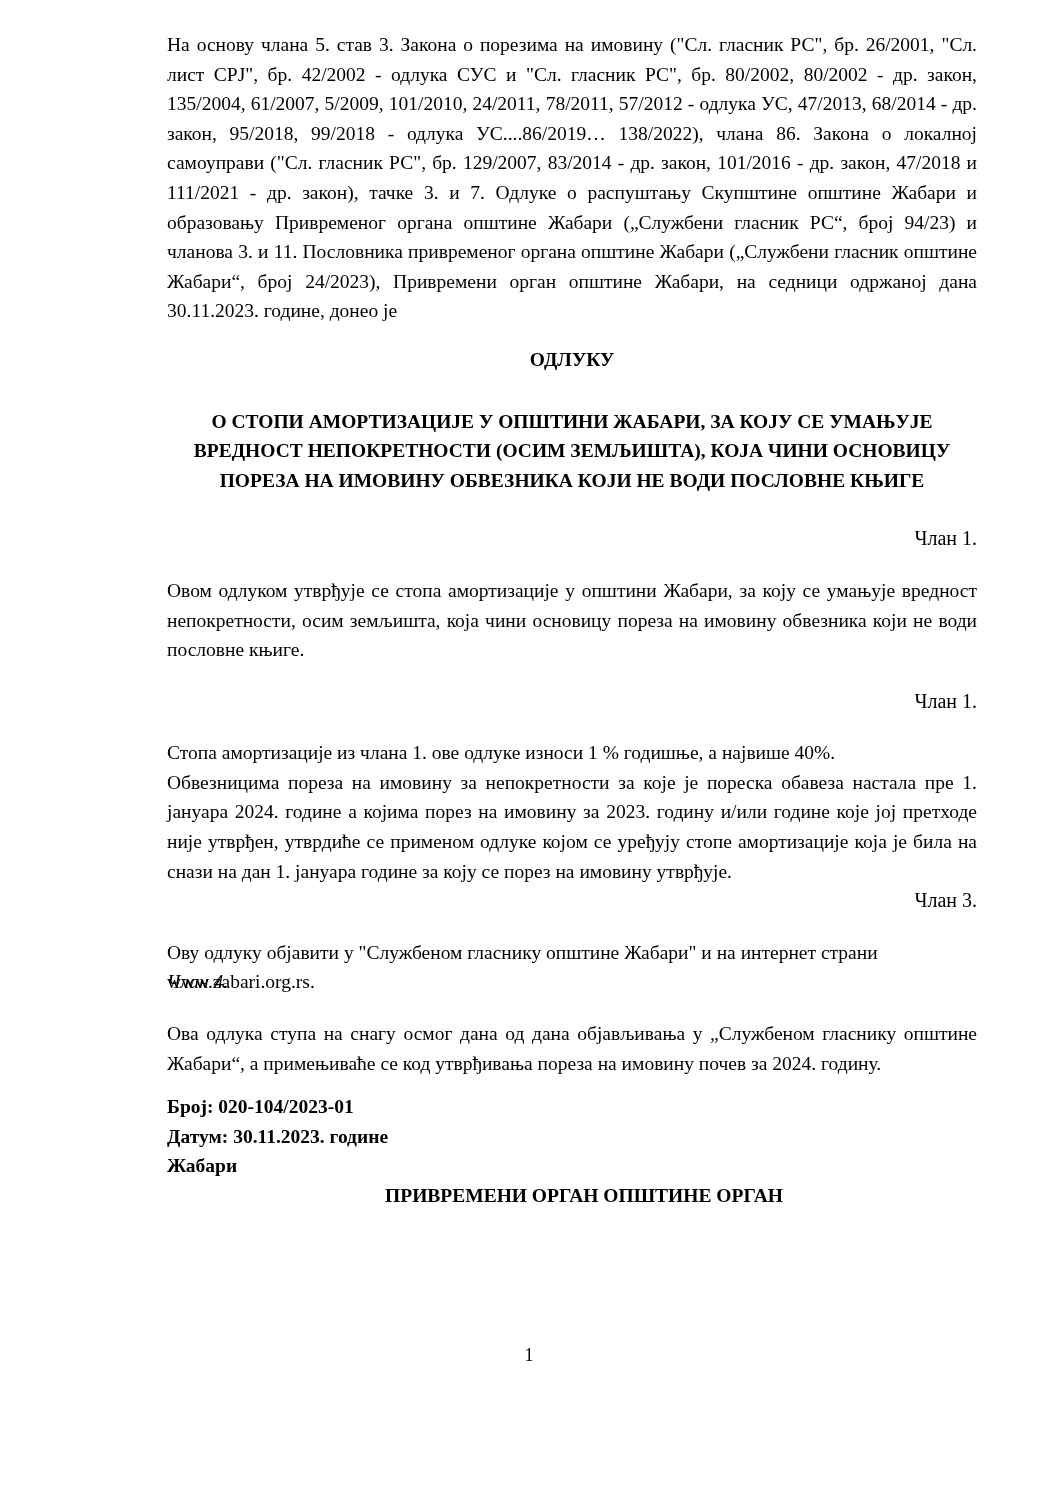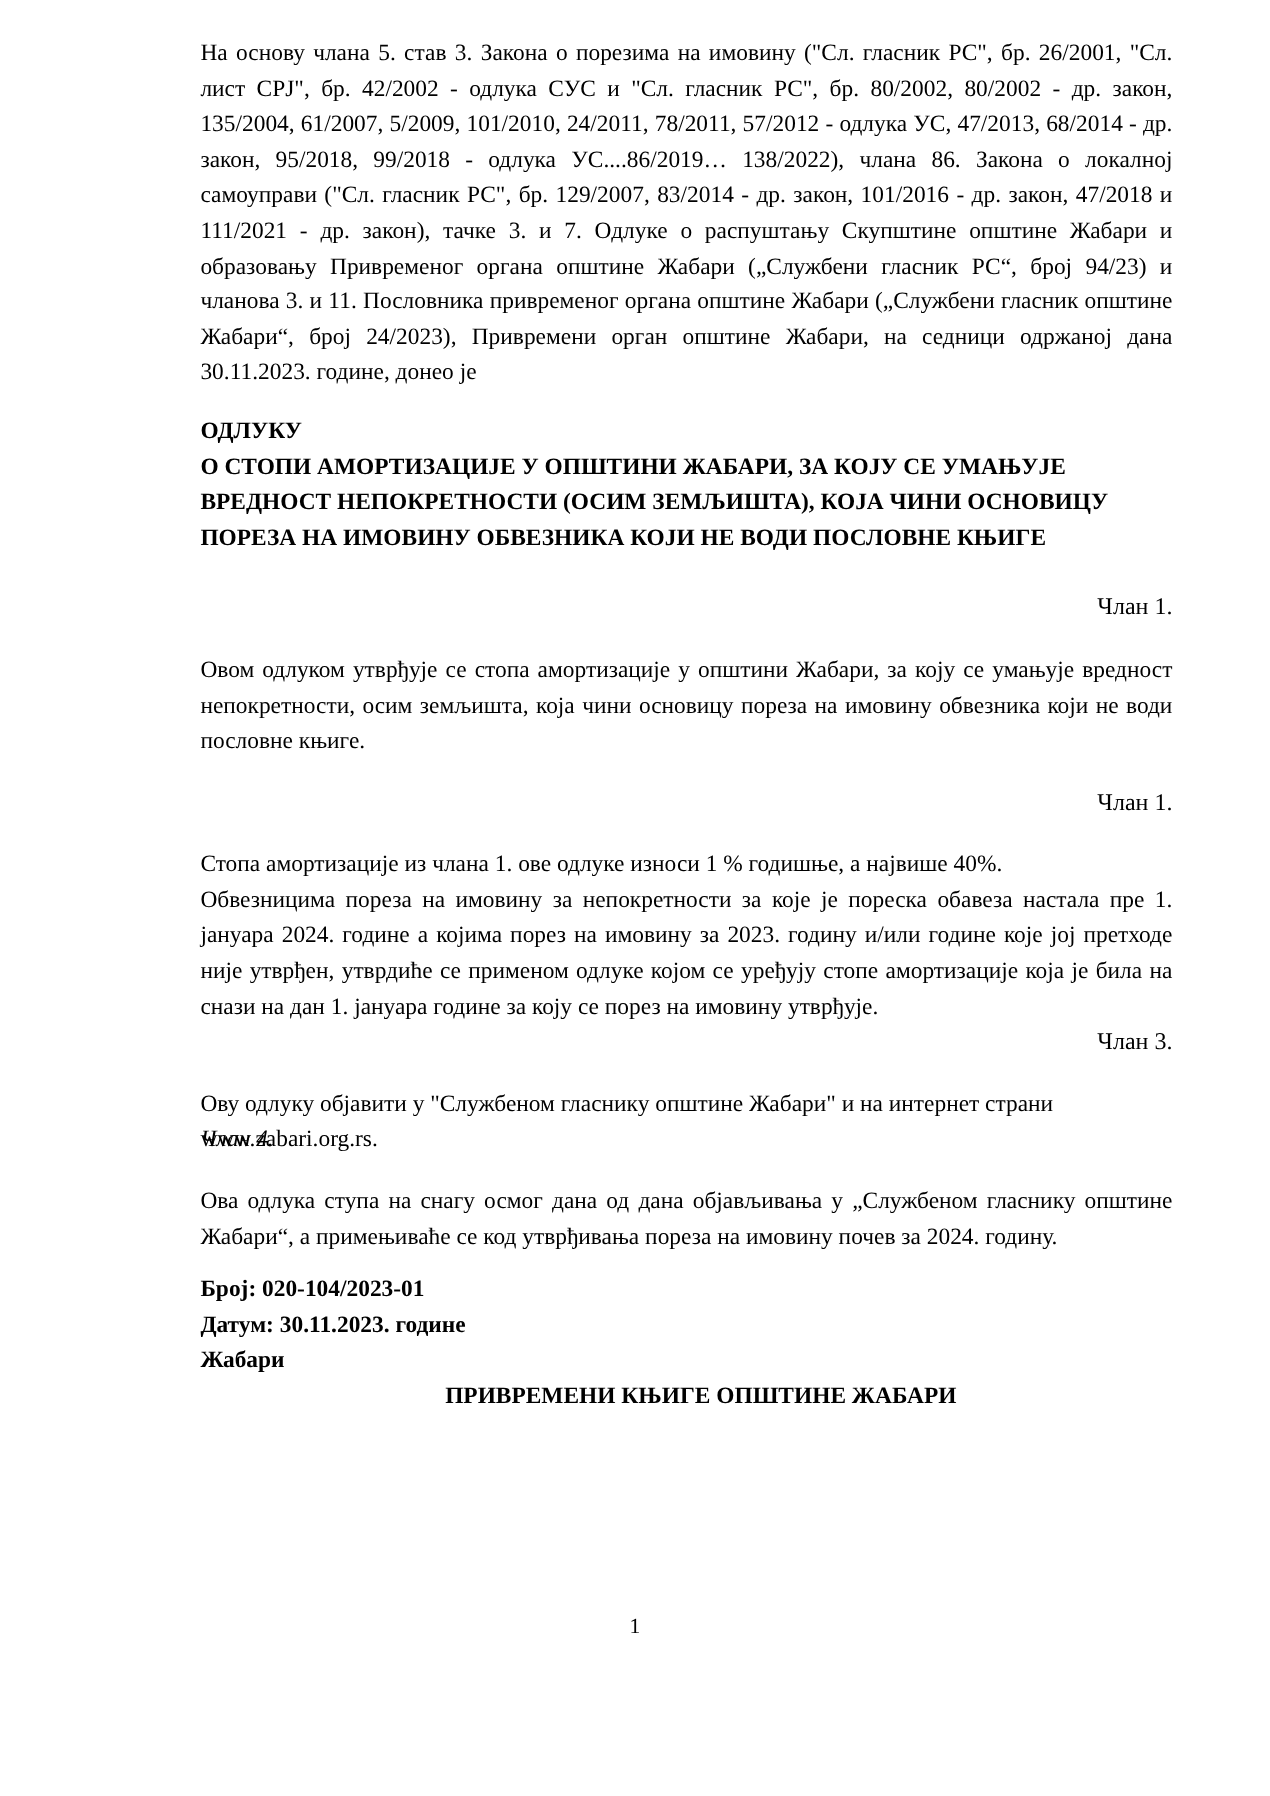--- a/index.html
+++ b/index.html
@@ -38,30 +38,32 @@
   }
   .para.just-last {
     text-align-last: left;
   }
   .preamble {
     margin-bottom: 0;
   }
   
   .title-block {
     margin-top: 19px;
+    text-align: center;
     font-weight: bold;
     font-size: 19.5px;
     line-height: 29.6px;
   }
   .title-main {
     display: block;
   }
   .title-sub {
     display: block;
     width: 100%;
+    margin-top: 32px;
   }
   
   .article-heading {
     text-align: right;
     font-size: 20px;
     line-height: 29.6px;
     margin: 0;
   }
   .spacer-lg { height: 29px; }
   .spacer-md { height: 22px; }
@@ -156,19 +158,19 @@
     <div class="spacer-md"></div>
 
     <p class="para just-last">Ова одлука ступа на снагу осмог дана од дана објављивања у „Службеном гласнику општине Жабари“, а примењиваће се код утврђивања пореза на имовину почев за 2024. годину.</p>
 
     <div class="spacer-sm"></div>
 
     <p class="meta-line">Број: 020-104/2023-01</p>
     <p class="meta-line">Датум: 30.11.2023. године</p>
     <p class="meta-line">Жабари</p>
 
-    <p class="org-line">ПРИВРЕМЕНИ КЊИГЕ ОПШТИНЕ ЖАБАРИ</p>
+    <p class="org-line">ПРИВРЕМЕНИ ОРГАН ОПШТИНЕ ОРГАН</p>
 
 
   </div>
 
   <div class="page-number">1</div>
 </div>
 
 </body></html>

